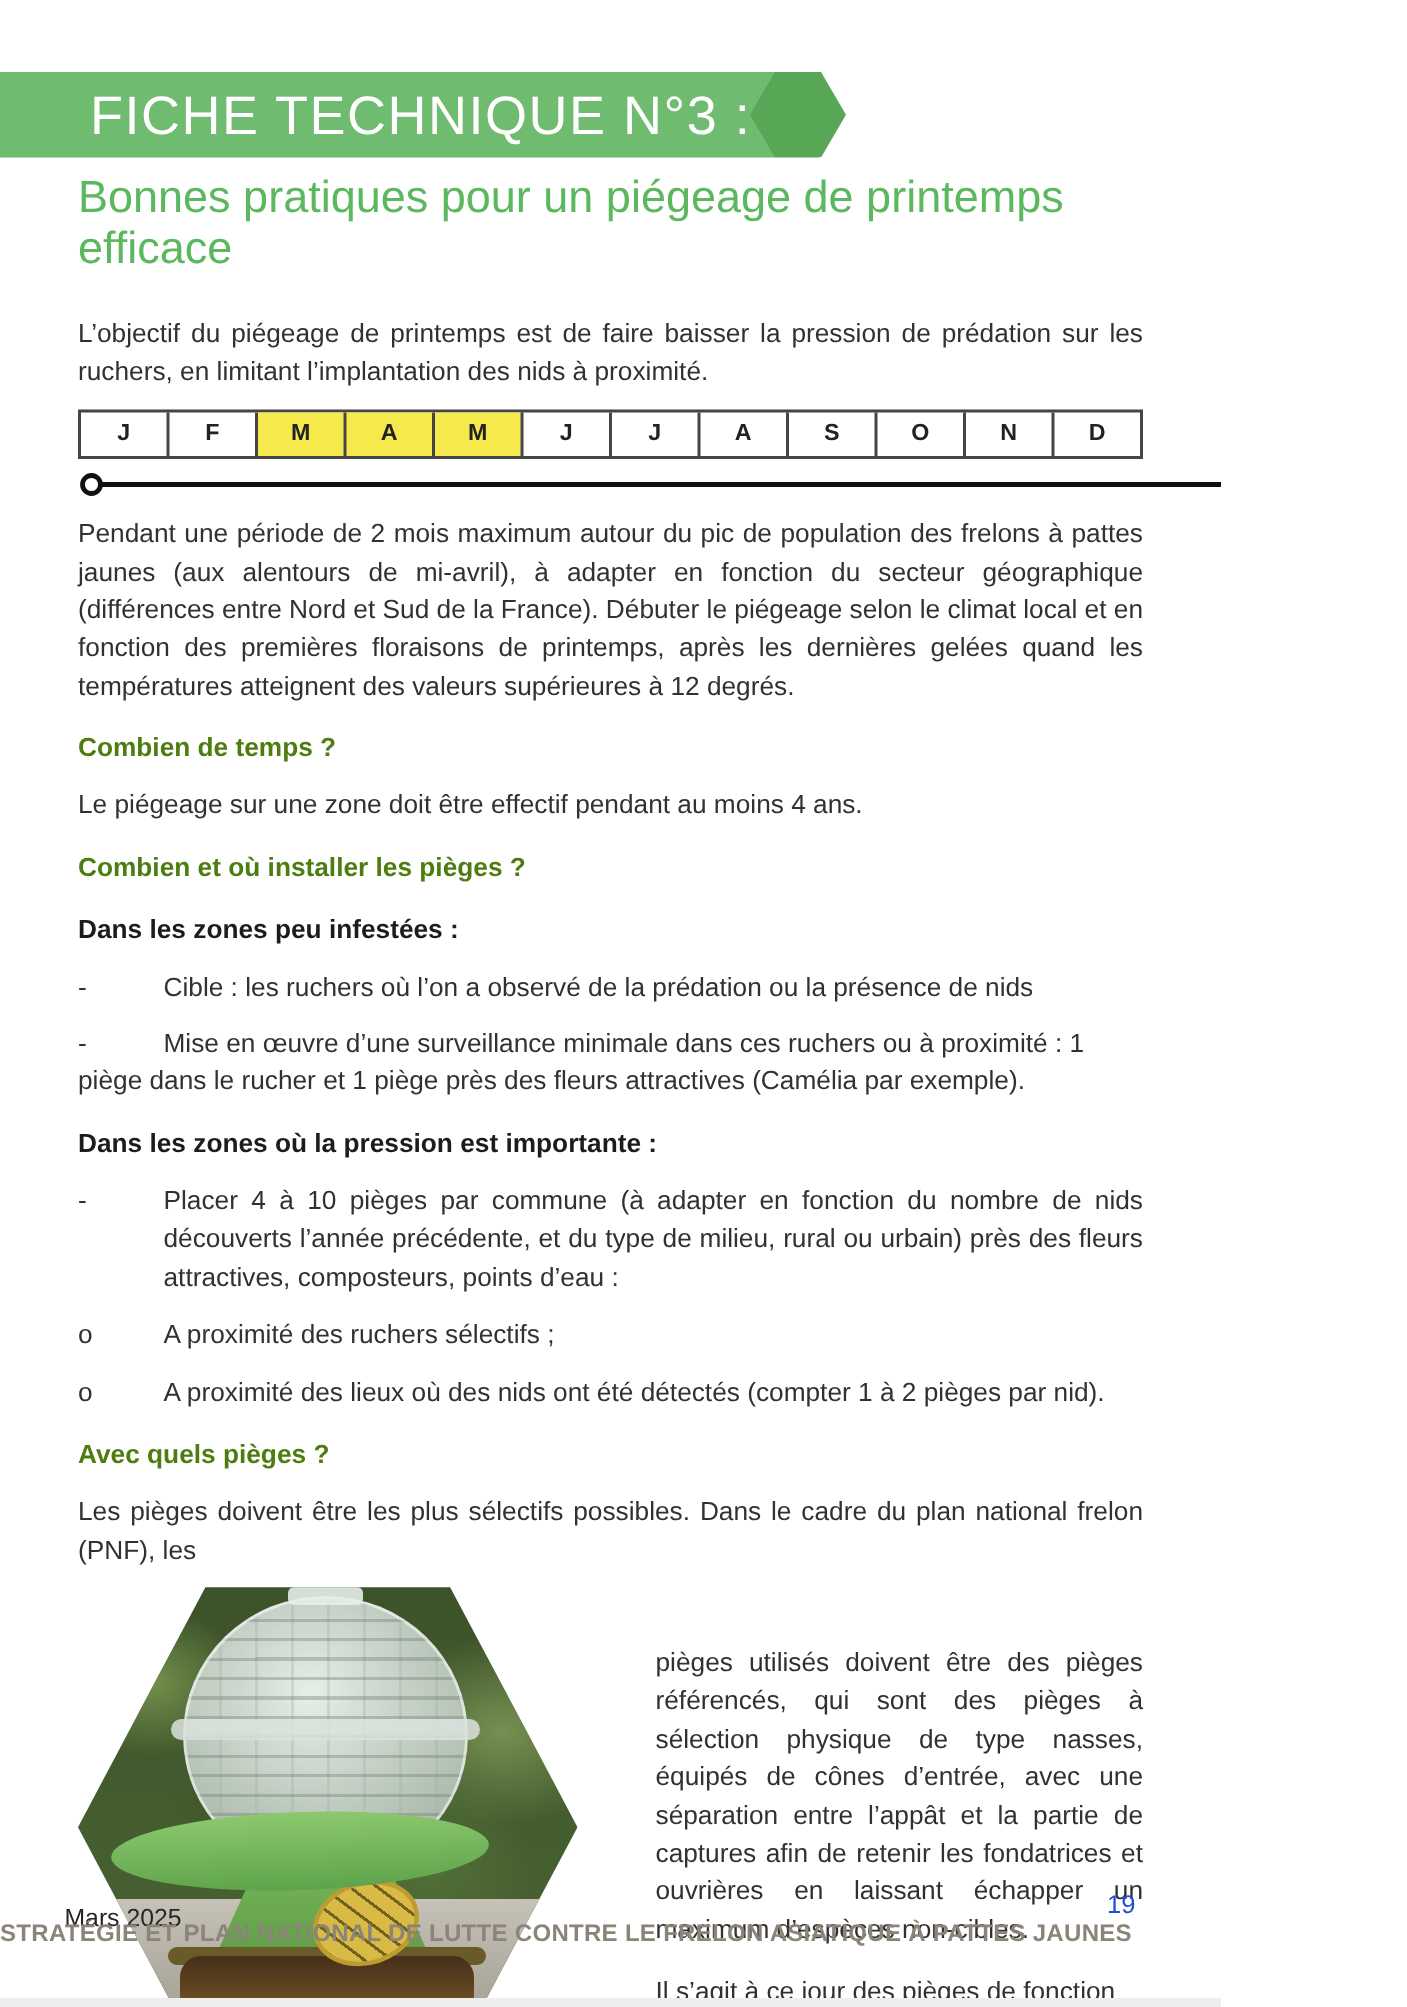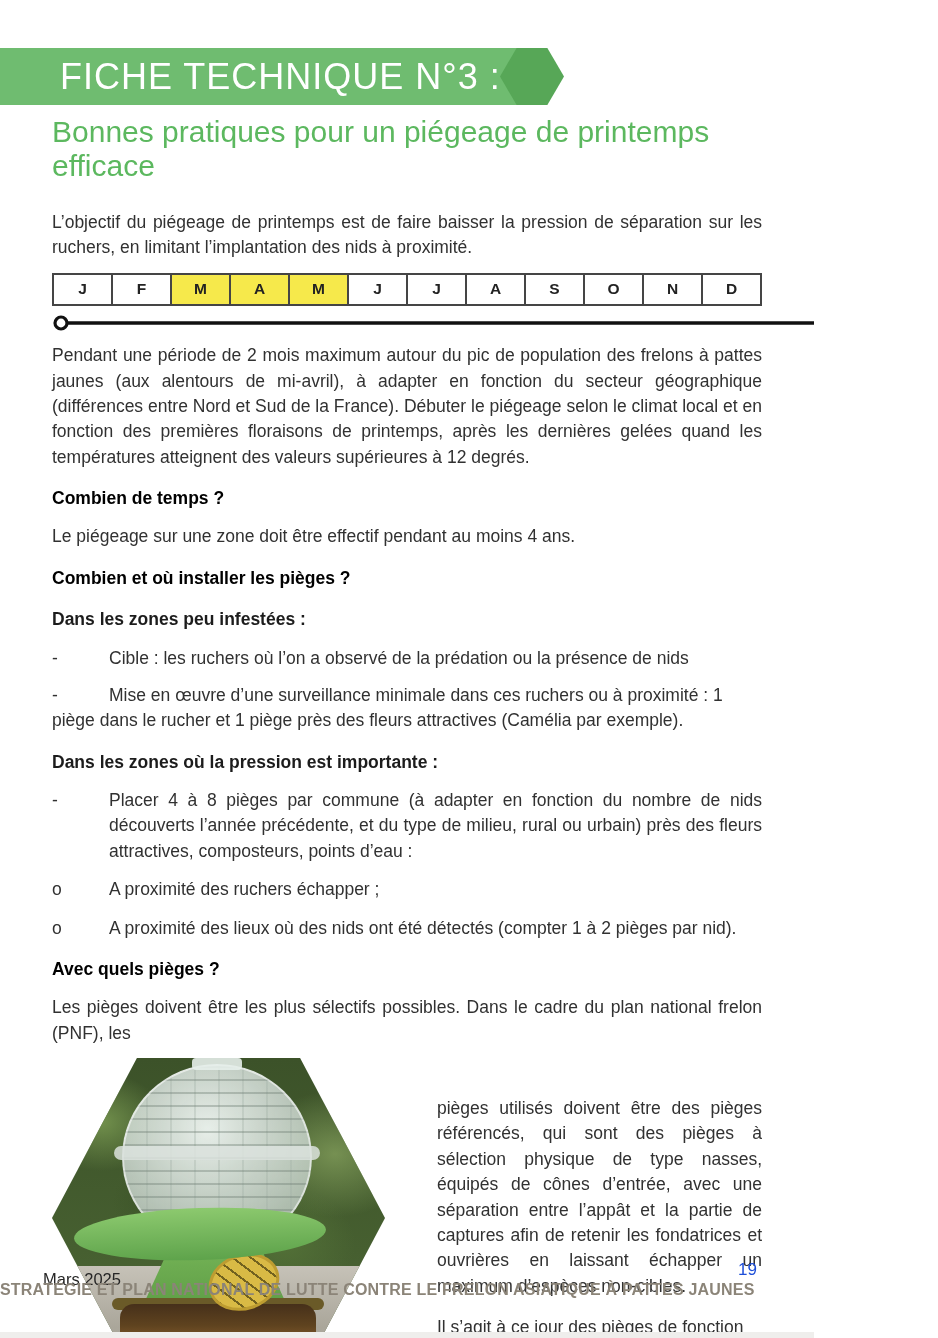--- a/index.html
+++ b/index.html
@@ -11,21 +11,21 @@
   .band-title{color:#ffffff;font-size:36px;font-weight:300;letter-spacing:1px;
               line-height:57px;padding-left:60px;white-space:nowrap;}
   .band-hex{position:absolute;right:-18px;top:0;width:64px;height:57px;background:#57a757;
             clip-path:polygon(26% 0,74% 0,100% 50%,74% 100%,26% 100%,0 50%);}
   .subtitle{margin:10px 52px 0;color:#5cb85f;font-size:30px;font-weight:400;}
 
   
   .content{margin:27px 52px 0;font-size:17.5px;line-height:1.45;}
   .content p{margin:0 0 12px;}
   p.justify{text-align:justify;}
-  .green-head{color:#000000;font-size:17.5px;font-weight:bold;margin:16px 0 13px;}
+  .green-head{color:#4d7c0f;font-size:17.5px;font-weight:bold;margin:16px 0 13px;}
   .bold-head{color:#1c1c1c;font-weight:bold;margin:16px 0 13px;}
 
   
   .month-row{display:flex;border:2px solid #454545;margin:8px 0 7px;background:#fff;}
   .month-cell{flex:1;text-align:center;font-weight:bold;font-size:15.5px;color:#222;
               padding:3px 0 4px;border-left:2px solid #454545;}
   .month-cell:first-child{border-left:none;}
   .month-cell.hl{background:#f6e94b;}
   .timeline{margin:2px 0 10px;}
   .timeline svg{display:block;}
@@ -97,21 +97,21 @@
 <div class="page">
 
   <div class="band">
     <div class="band-title">FICHE TECHNIQUE N°3 :</div>
     <div class="band-hex"></div>
   </div>
   <div class="subtitle">Bonnes pratiques pour un piégeage de printemps efficace</div>
 
   <div class="content">
 
-    <p class="justify">L’objectif du piégeage de printemps est de faire baisser la pression de séparation sur les ruchers, en limitant l’implantation des nids à proximité.</p>
+    <p class="justify">L’objectif du piégeage de printemps est de faire baisser la pression de prédation sur les ruchers, en limitant l’implantation des nids à proximité.</p>
 
     <div class="month-row">
       <div class="month-cell">J</div>
       <div class="month-cell">F</div>
       <div class="month-cell hl">M</div>
       <div class="month-cell hl">A</div>
       <div class="month-cell hl">M</div>
       <div class="month-cell">J</div>
       <div class="month-cell">J</div>
       <div class="month-cell">A</div>
@@ -139,25 +139,25 @@
     <div class="bold-head">Dans les zones peu infestées :</div>
 
     <p class="bullet-tab"><span class="mk">-</span><span>Cible : les ruchers où l’on a observé de la prédation ou la présence de nids</span></p>
 
     <p class="bullet-tab"><span class="mk">-</span><span>Mise en œuvre d’une surveillance minimale dans ces ruchers ou à proximité : 1 piège dans le rucher et 1 piège près des fleurs attractives (Camélia par exemple).</span></p>
 
     <div class="bold-head">Dans les zones où la pression est importante :</div>
 
     <div class="bullet-hang">
       <span class="mk">-</span>
-      <span class="tx">Placer 4 à 8 pièges par commune (à adapter en fonction du nombre de nids découverts l’année précédente, et du type de milieu, rural ou urbain) près des fleurs attractives, composteurs, points d’eau :</span>
+      <span class="tx">Placer 4 à 10 pièges par commune (à adapter en fonction du nombre de nids découverts l’année précédente, et du type de milieu, rural ou urbain) près des fleurs attractives, composteurs, points d’eau :</span>
     </div>
     <div class="bullet-hang">
       <span class="mk">o</span>
-      <span class="tx">A proximité des ruchers échapper ;</span>
+      <span class="tx">A proximité des ruchers sélectifs ;</span>
     </div>
     <div class="bullet-hang">
       <span class="mk">o</span>
       <span class="tx">A proximité des lieux où des nids ont été détectés (compter 1 à 2 pièges par nid).</span>
     </div>
 
     <div class="green-head">Avec quels pièges ?</div>
     <p class="justify">Les pièges doivent être les plus sélectifs possibles. Dans le cadre du plan national frelon (PNF), les</p>
 
     <div class="trap-block">

